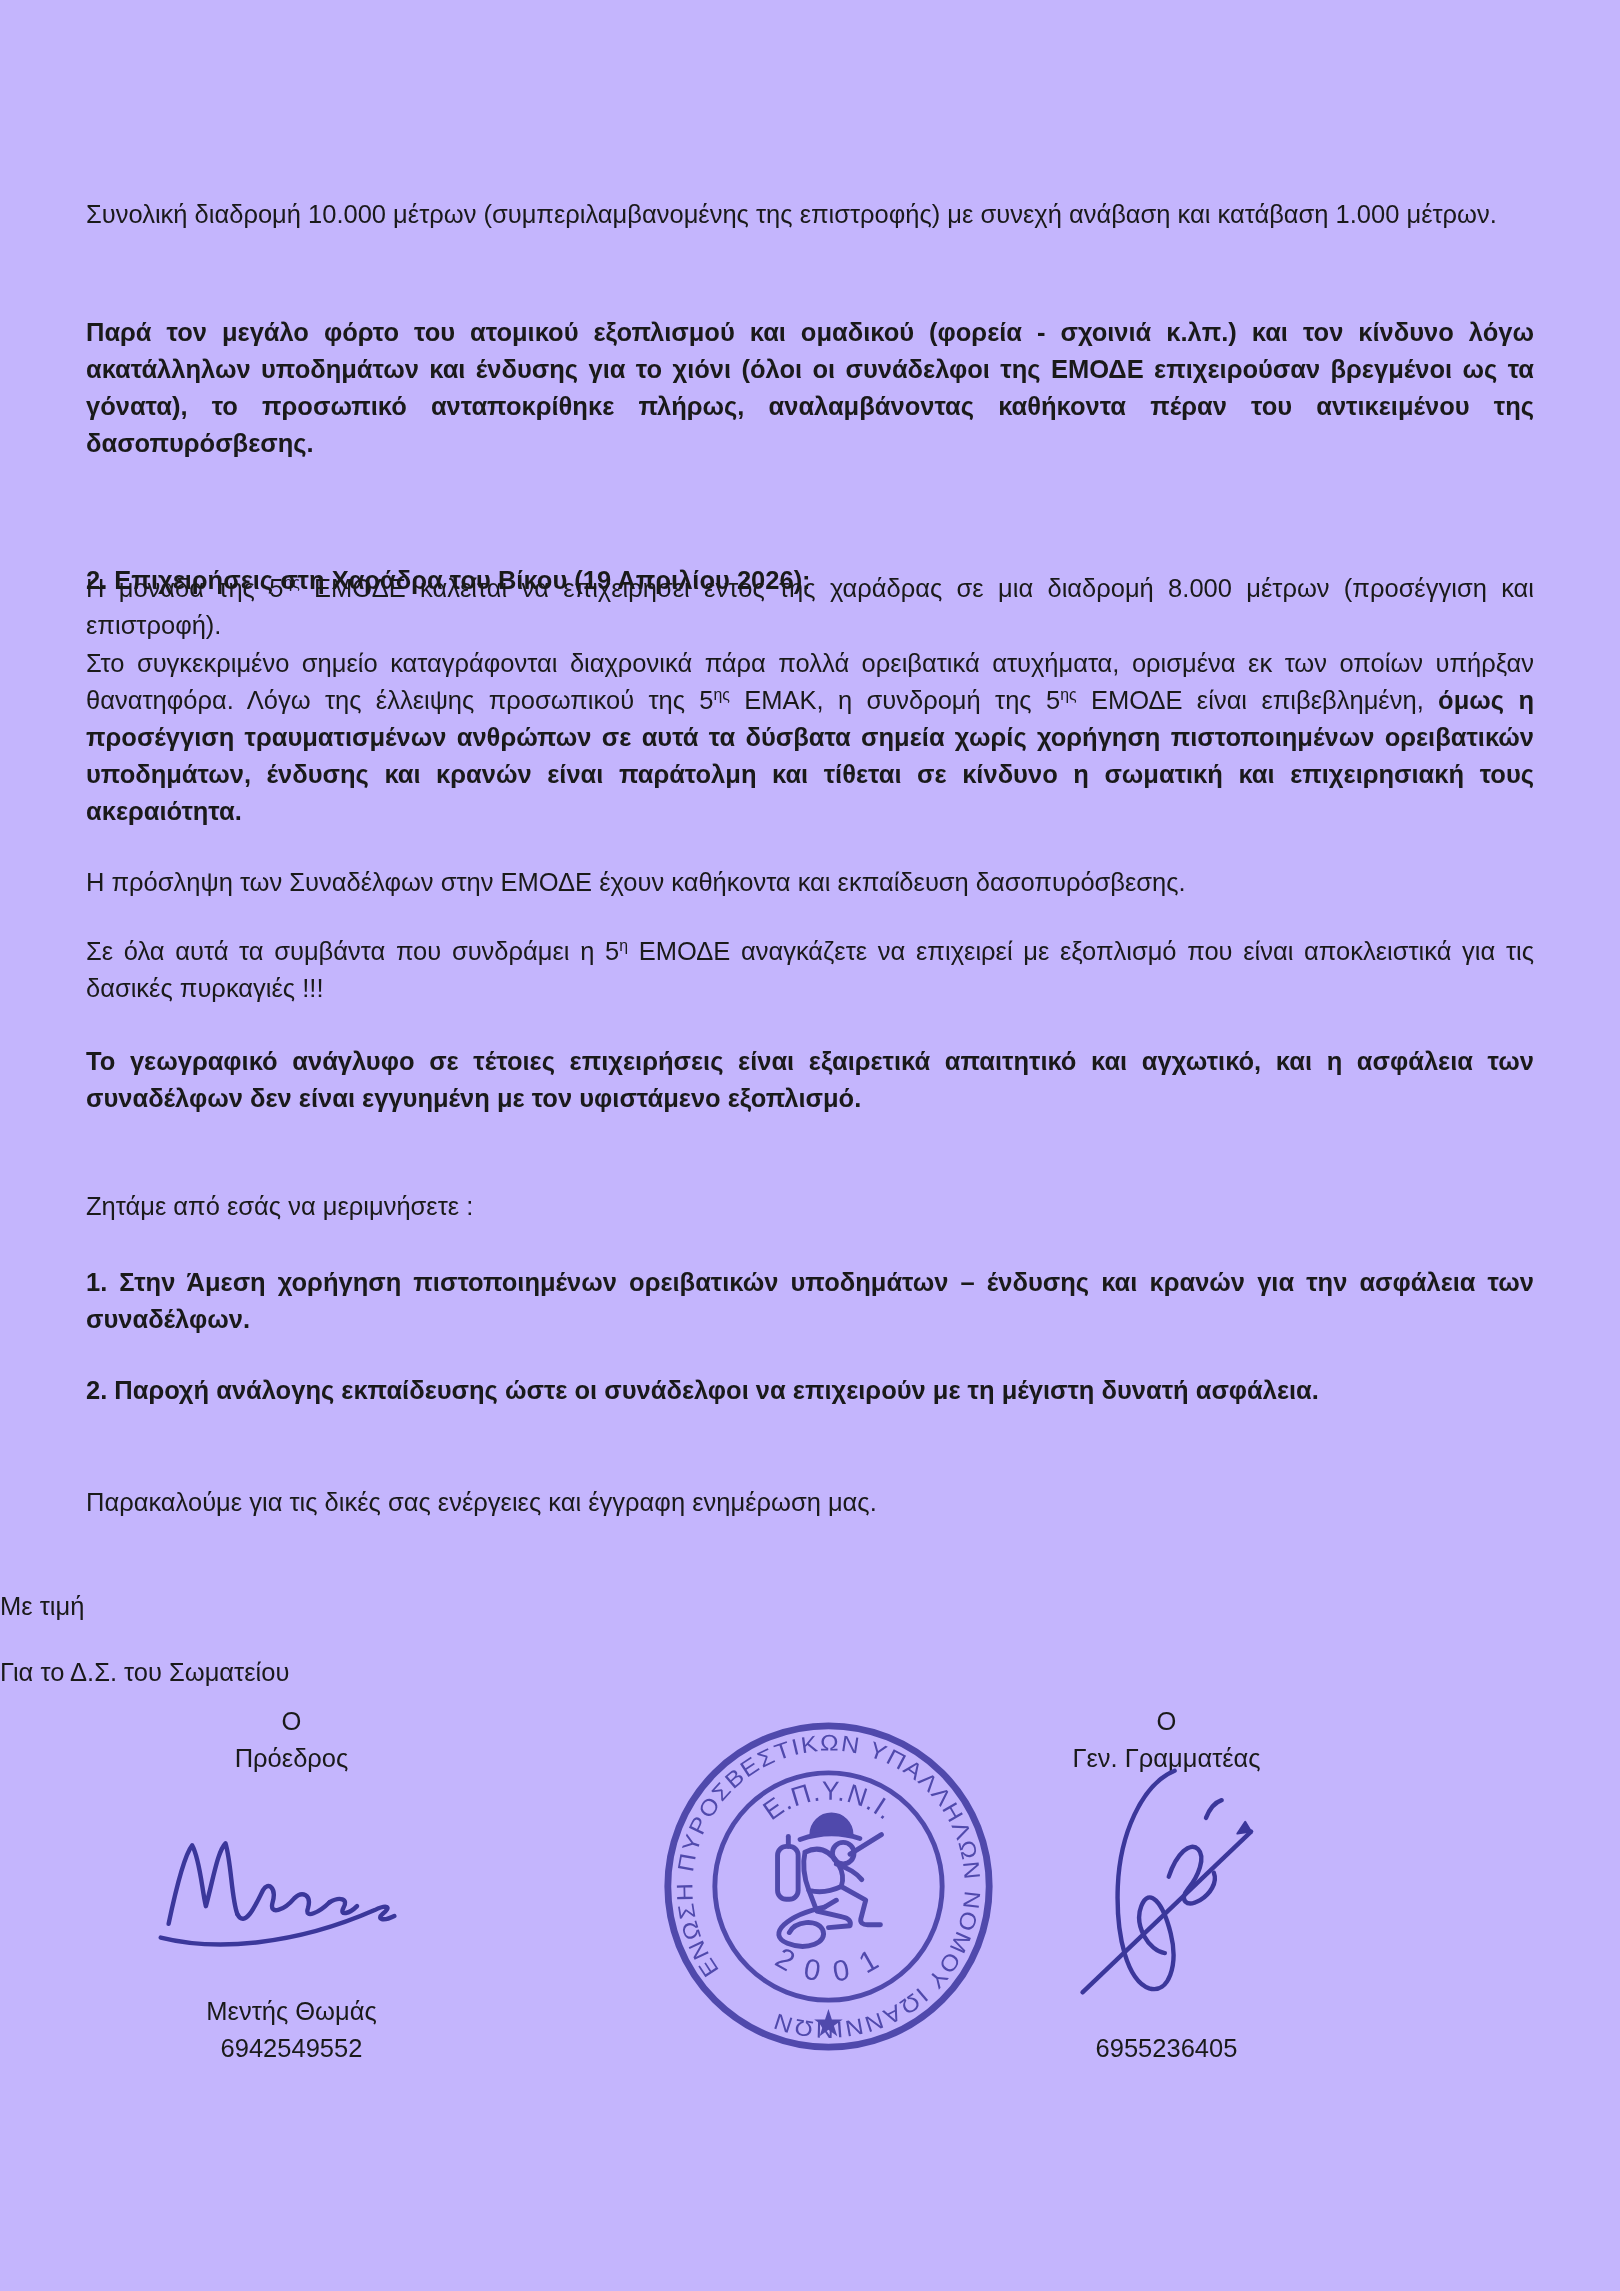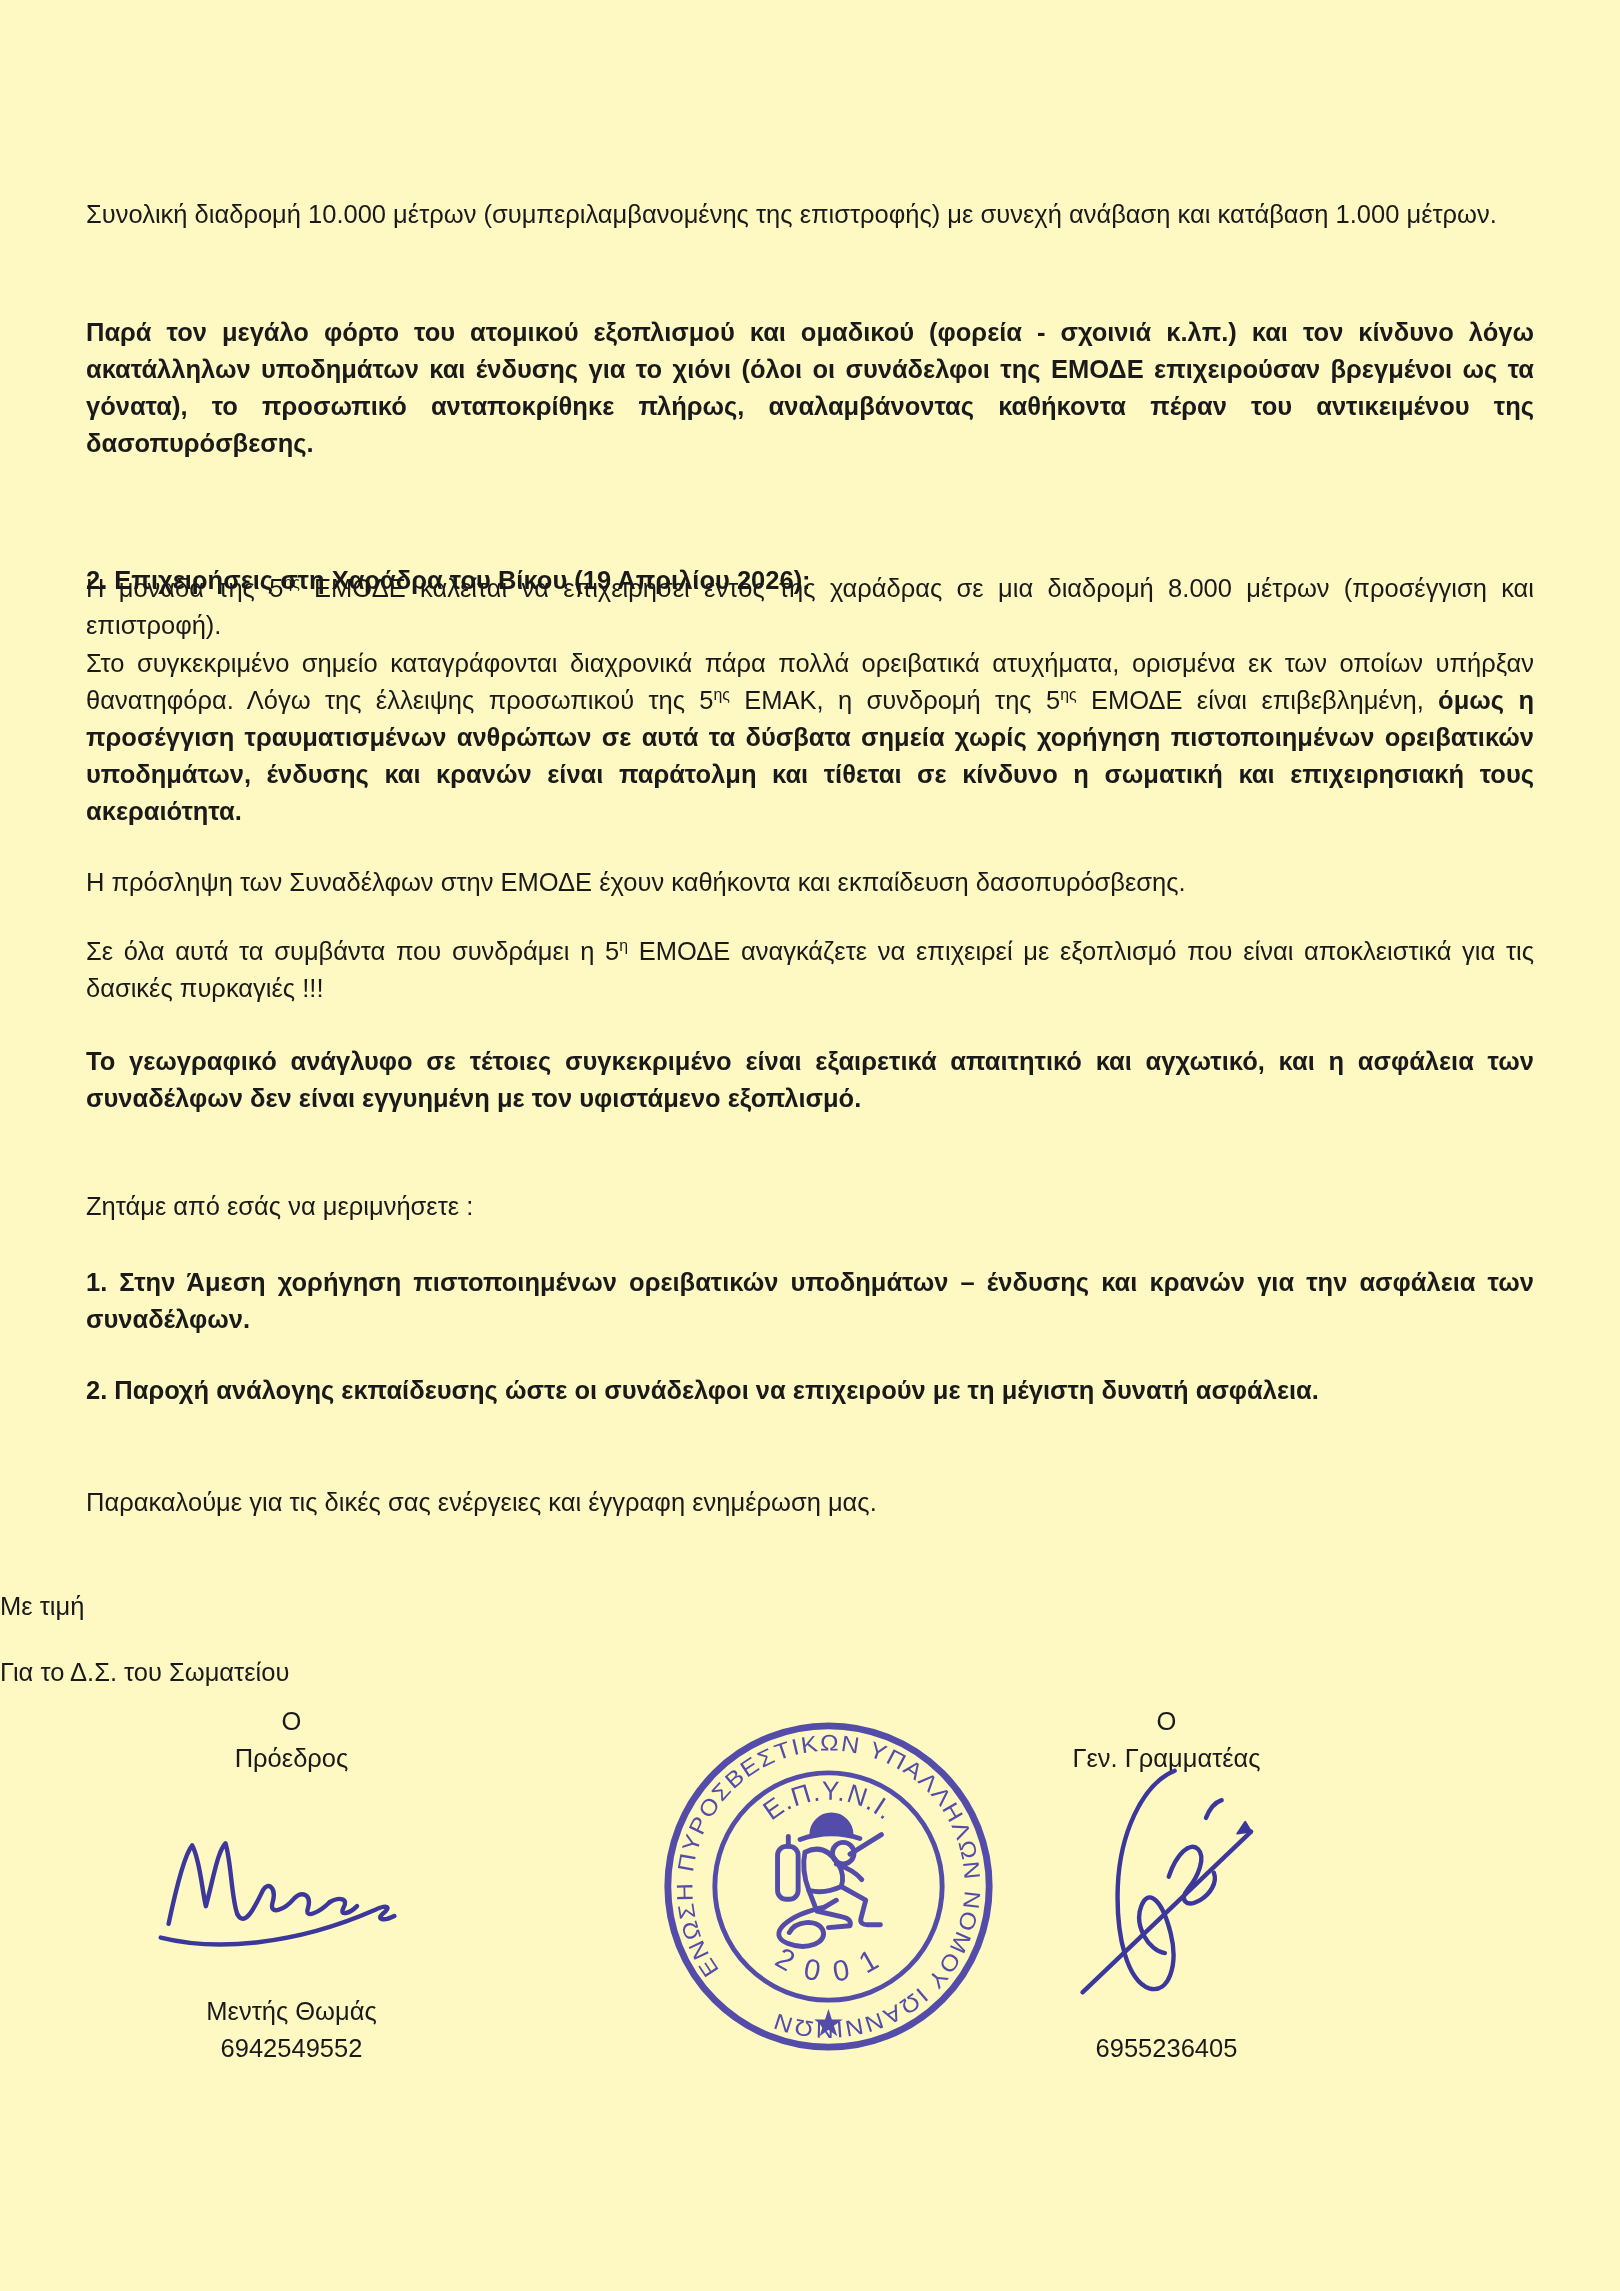--- a/index.html
+++ b/index.html
@@ -1,19 +1,19 @@
 <!DOCTYPE html>
 <html lang="el"><head>
 <meta charset="utf-8">
 <style>
   html,body{margin:0;padding:0;background:#ffffff;}
   .page{
     position:relative;
     width:1620px;height:2292px;
-    background:#fef9c3;
+    background:#c4b5fd;
     font-family:"Liberation Sans",sans-serif;
     color:#1a1a1a;
     overflow:hidden;
   }
   .para{
     position:absolute;left:86px;width:1448px;
     font-size:25.5px;line-height:37px;
     text-align:justify;text-justify:inter-word;
     margin:0;
   }
@@ -43,21 +43,21 @@
   <p class="para bold" style="top:562px">2. Επιχειρήσεις στη Χαράδρα του Βίκου (19 Απριλίου 2026):</p>
 
   <p class="para" style="top:570px"><span>Η μονάδα της 5</span><span class="sup">ης</span><span> ΕΜΟΔΕ καλείται να επιχειρήσει εντός της χαράδρας σε μια διαδρομή 8.000 μέτρων (προσέγγιση και επιστροφή).</span></p>
 
   <p class="para" style="top:645px"><span>Στο συγκεκριμένο σημείο καταγράφονται διαχρονικά πάρα πολλά ορειβατικά ατυχήματα, ορισμένα εκ των οποίων υπήρξαν θανατηφόρα. Λόγω της έλλειψης προσωπικού της 5</span><span class="sup">ης</span><span> ΕΜΑΚ, η συνδρομή της 5</span><span class="sup">ης</span><span> ΕΜΟΔΕ είναι επιβεβλημένη, </span><span class="bold">όμως η προσέγγιση τραυματισμένων ανθρώπων σε αυτά τα δύσβατα σημεία χωρίς χορήγηση πιστοποιημένων ορειβατικών υποδημάτων, ένδυσης και κρανών είναι παράτολμη και τίθεται σε κίνδυνο η σωματική και επιχειρησιακή τους ακεραιότητα.</span></p>
 
   <p class="para" style="top:864px">Η πρόσληψη των Συναδέλφων στην ΕΜΟΔΕ έχουν καθήκοντα και εκπαίδευση δασοπυρόσβεσης.</p>
 
   <p class="para" style="top:933px"><span>Σε όλα αυτά τα συμβάντα που συνδράμει η 5</span><span class="sup">η</span><span> ΕΜΟΔΕ αναγκάζετε να επιχειρεί με εξοπλισμό που είναι αποκλειστικά για τις δασικές πυρκαγιές !!!</span></p>
 
-  <p class="para bold" style="top:1043px">Το γεωγραφικό ανάγλυφο σε τέτοιες συγκεκριμένο είναι εξαιρετικά απαιτητικό και αγχωτικό, και η ασφάλεια των συναδέλφων δεν είναι εγγυημένη με τον υφιστάμενο εξοπλισμό.</p>
+  <p class="para bold" style="top:1043px">Το γεωγραφικό ανάγλυφο σε τέτοιες επιχειρήσεις είναι εξαιρετικά απαιτητικό και αγχωτικό, και η ασφάλεια των συναδέλφων δεν είναι εγγυημένη με τον υφιστάμενο εξοπλισμό.</p>
 
   <p class="para" style="top:1188px"><span class="underline">Ζητάμε από εσάς να μεριμνήσετε :</span></p>
 
   <p class="para bold" style="top:1264px">1. Στην Άμεση χορήγηση πιστοποιημένων ορειβατικών υποδημάτων – ένδυσης και κρανών για την ασφάλεια των συναδέλφων.</p>
 
   <p class="para bold" style="top:1372px">2. Παροχή ανάλογης εκπαίδευσης ώστε οι συνάδελφοι να επιχειρούν με τη μέγιστη δυνατή ασφάλεια.</p>
 
   <p class="para" style="top:1484px">Παρακαλούμε για τις δικές σας ενέργειες και έγγραφη ενημέρωση μας.</p>
 
   <p class="centerline" style="top:1588px">Με τιμή</p>

